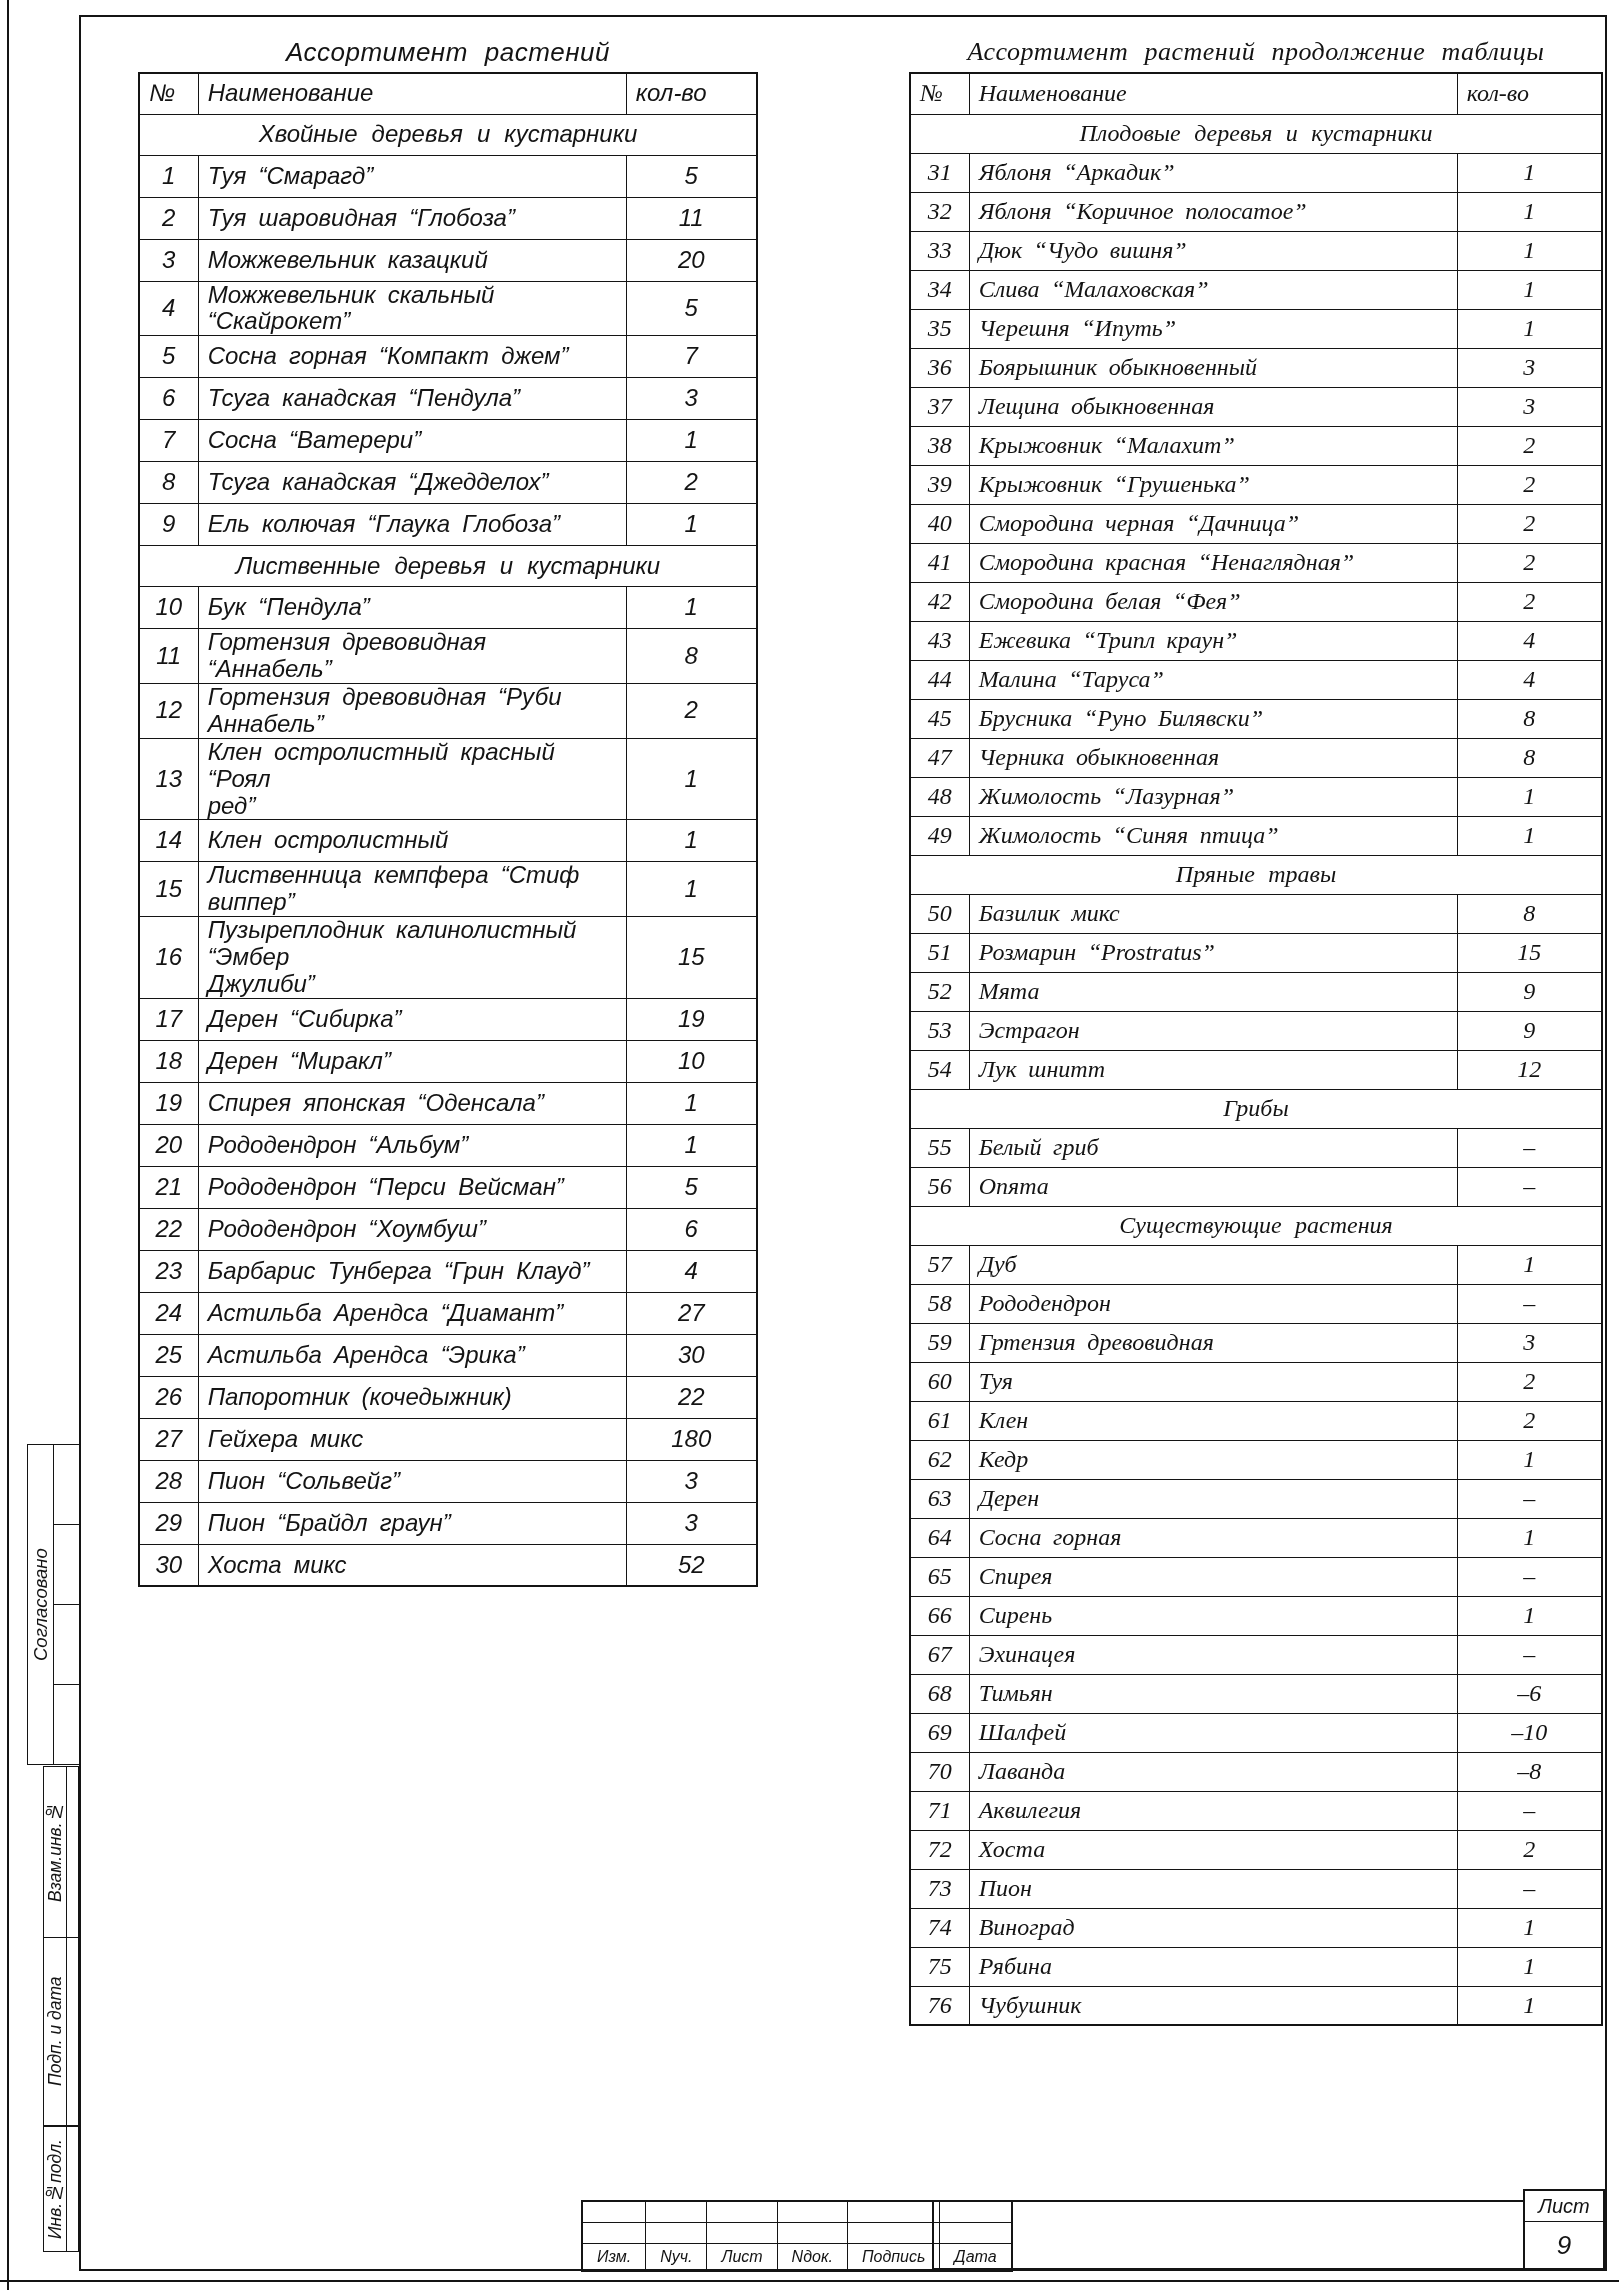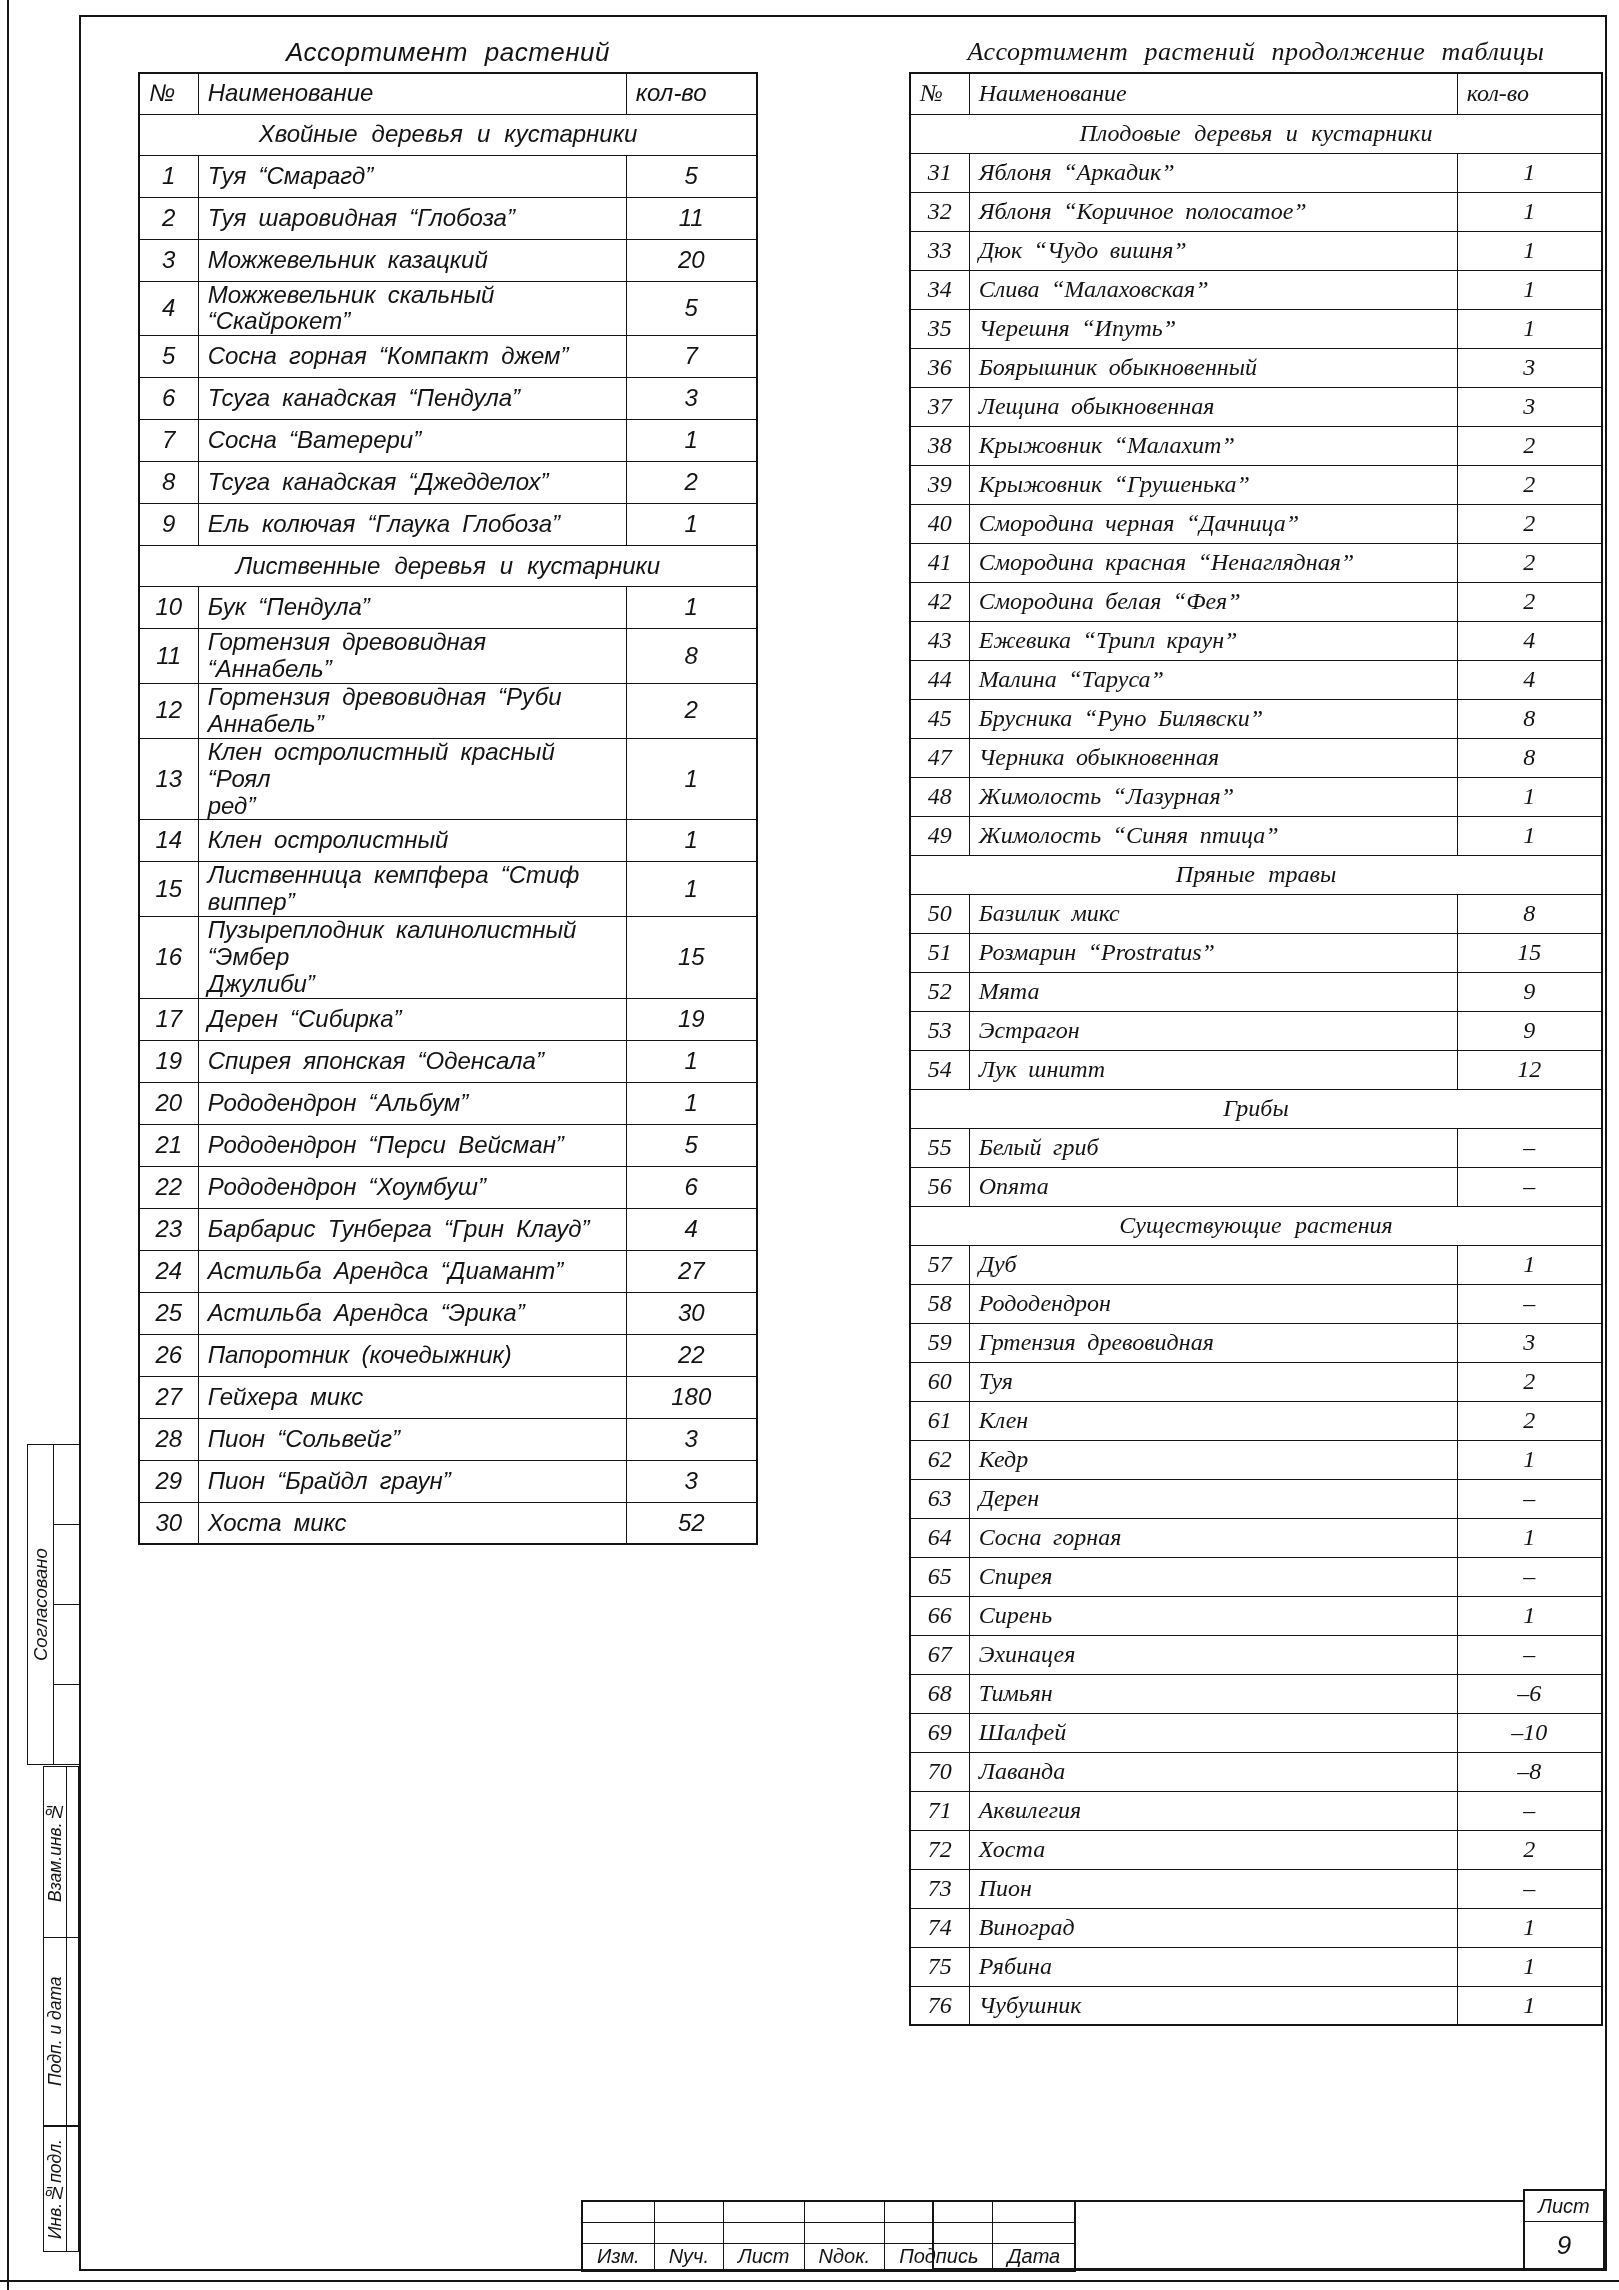--- a/index.html
+++ b/index.html
@@ -48,21 +48,21 @@
   .section{text-align:center;word-spacing:7.4px;}
   .t0 tr.r-hdr{height:41px;}  .t1 tr.r-hdr{height:41px;}
   .t0 tr.r-sec{height:41px;}  .t1 tr.r-sec{height:39px;}
   .t0 tr.r-item{height:42px;} .t1 tr.r-item{height:39px;}
 
   
   .note{position:absolute;left:583px;top:2115px;width:1015px;font-size:25px;line-height:1.33;word-spacing:6.5px;}
 
   
   .tb-grid{position:absolute;left:581px;top:2200px;border-collapse:collapse;}
-  .tb-grid td{border:1.8px solid #141414;font-size:20px;text-align:center;padding:0 14px;}
+  .tb-grid td{border:1.8px solid #141414;font-size:16px;text-align:center;padding:0 14px;}
   .tb-grid{border:2.8px solid #141414;}
   .tb-grid tr.empty td{height:21px;}
   .tb-grid tr.labels td{height:28px;}
   .c1{width:54px;}.c2{width:54px;}.c3{width:57px;}.c4{width:59px;}.c5{width:85px;}.c6{width:44px;}
   .tb-big{position:absolute;left:932px;top:2200px;width:593px;height:70px;border:2.8px solid #141414;}
   .tb-sheet{position:absolute;left:1523px;top:2189px;width:82px;height:81px;border:2.8px solid #141414;display:flex;flex-direction:column;}
   .tb-sheet .sl{flex:0 0 31px;border-bottom:1.8px solid #141414;display:flex;align-items:center;justify-content:center;font-size:20px;}
   .tb-sheet .sn{flex:1;display:flex;align-items:center;justify-content:center;font-size:26px;}
 </style>
 </head>
@@ -197,20 +197,25 @@
           <tr class="r-item">
             <td class="num">16</td>
             <td class="name">Пузыреплодник калинолистный “Эмбер
 Джулиби”</td>
             <td class="qty">15</td>
           </tr>
           <tr class="r-item">
             <td class="num">17</td>
             <td class="name">Дерен “Сибирка”</td>
             <td class="qty">19</td>
+          </tr>
+          <tr class="r-item">
+            <td class="num">18</td>
+            <td class="name">Дерен “Миракл”</td>
+            <td class="qty">10</td>
           </tr>
           <tr class="r-item">
             <td class="num">19</td>
             <td class="name">Спирея японская “Оденсала”</td>
             <td class="qty">1</td>
           </tr>
           <tr class="r-item">
             <td class="num">20</td>
             <td class="name">Рододендрон “Альбум”</td>
             <td class="qty">1</td>

